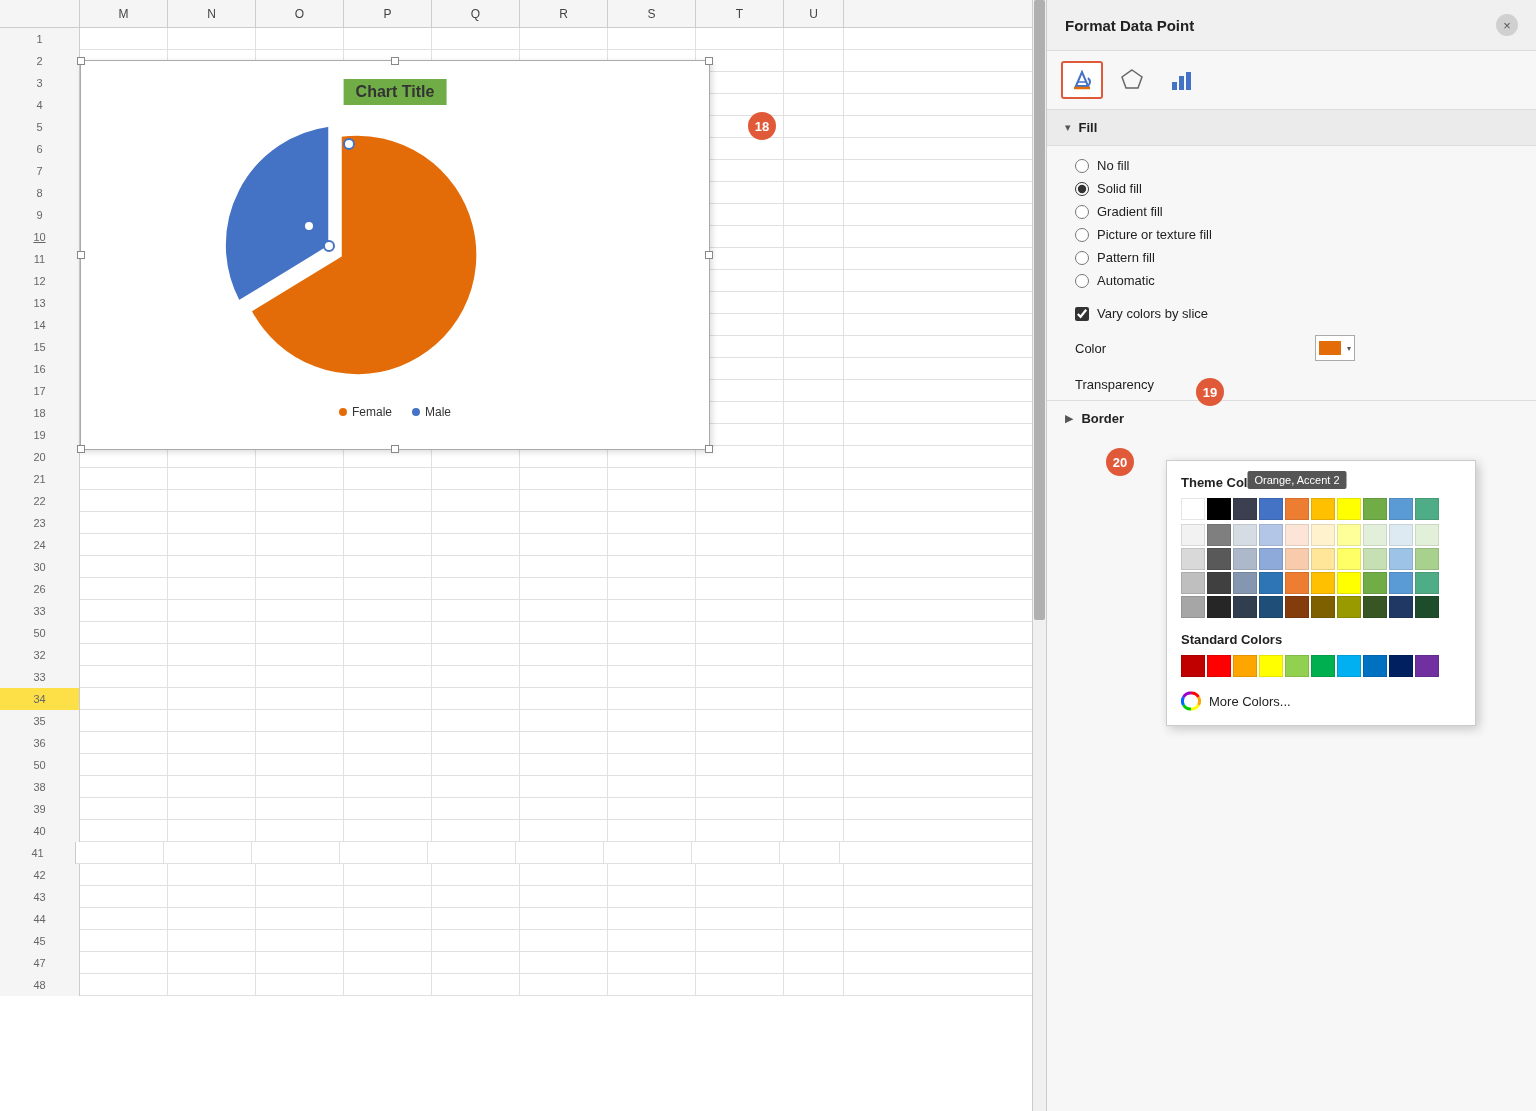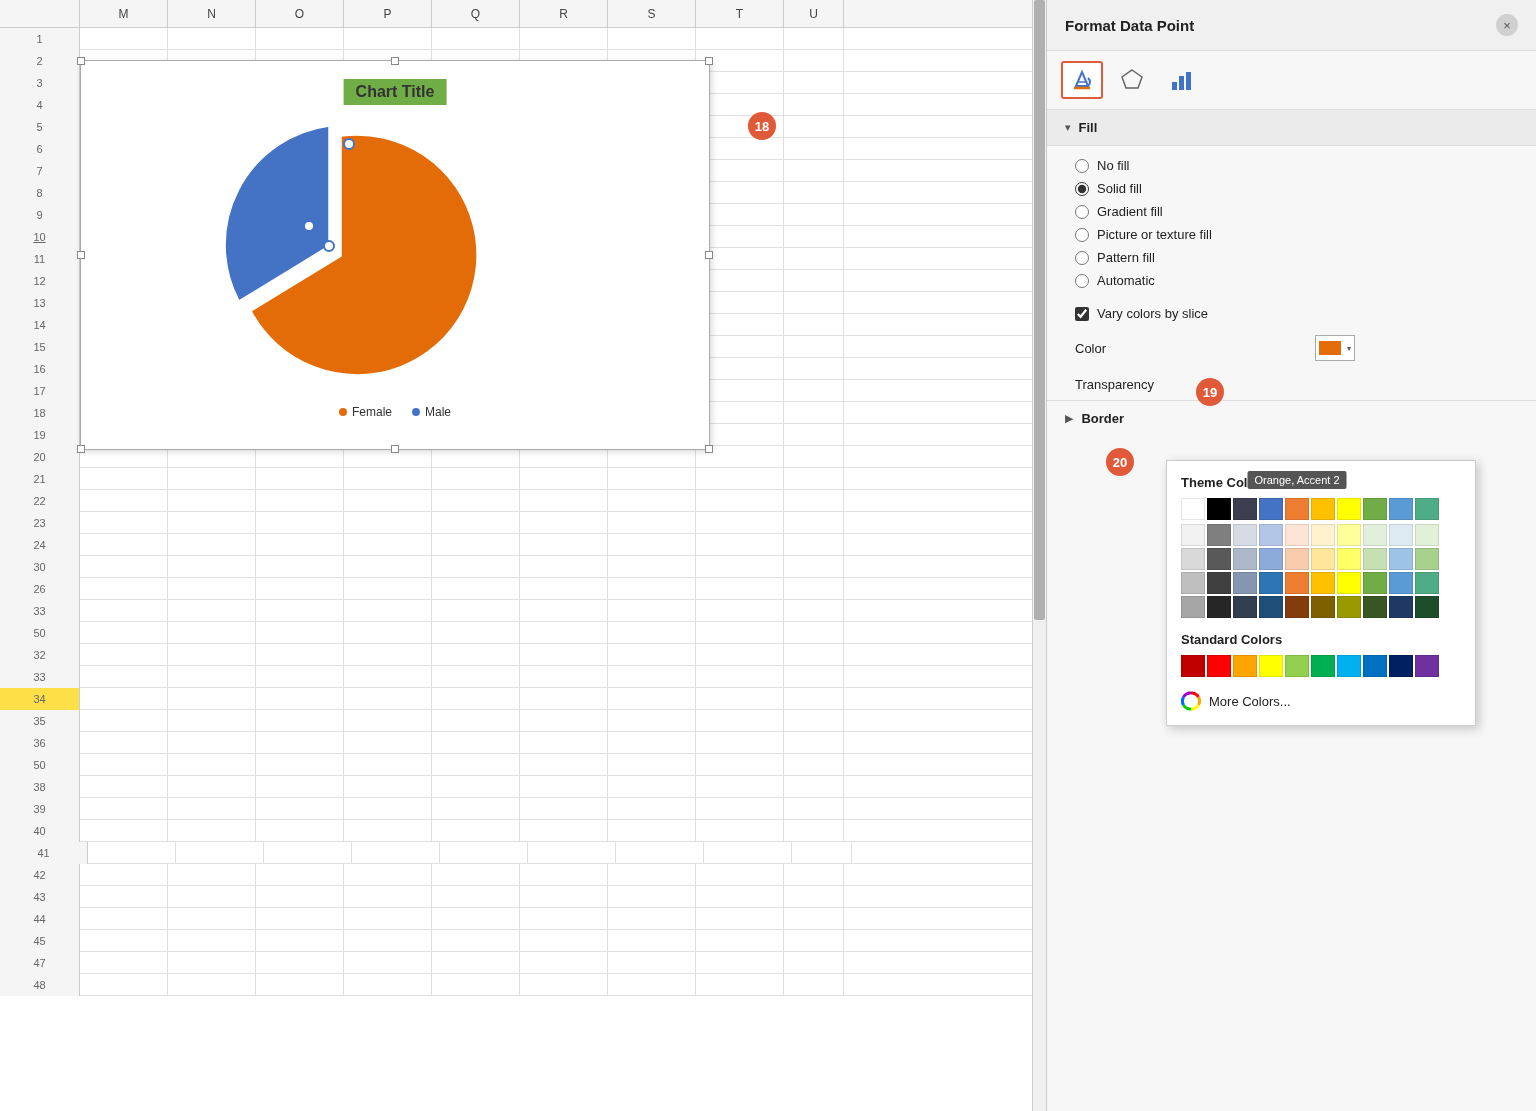--- a/index.html
+++ b/index.html
@@ -857,21 +857,21 @@
         <div class="grid-cell" style="width: 88px;"></div>
         <div class="grid-cell" style="width: 88px;"></div>
         <div class="grid-cell" style="width: 88px;"></div>
         <div class="grid-cell" style="width: 88px;"></div>
         <div class="grid-cell" style="width: 88px;"></div>
         <div class="grid-cell" style="width: 88px;"></div>
         <div class="grid-cell" style="width: 88px;"></div>
         <div class="grid-cell" style="width: 60px;"></div>
       </div>
       <div class="grid-row">
-        <div class="grid-cell" style="width: 88px; background: rgb(245, 245, 245); border-right: 1px solid rgb(204, 204, 204); font-size: 11px; color: rgb(102, 102, 102); display: flex; align-items: center; justify-content: center;">41</div>
+        <div class="grid-cell" style="width: 76px; background: rgb(245, 245, 245); border-right: 1px solid rgb(204, 204, 204); font-size: 11px; color: rgb(102, 102, 102); display: flex; align-items: center; justify-content: center;">41</div>
         <div class="grid-cell" style="width: 88px;"></div>
         <div class="grid-cell" style="width: 88px;"></div>
         <div class="grid-cell" style="width: 88px;"></div>
         <div class="grid-cell" style="width: 88px;"></div>
         <div class="grid-cell" style="width: 88px;"></div>
         <div class="grid-cell" style="width: 88px;"></div>
         <div class="grid-cell" style="width: 88px;"></div>
         <div class="grid-cell" style="width: 88px;"></div>
         <div class="grid-cell" style="width: 60px;"></div>
       </div>

